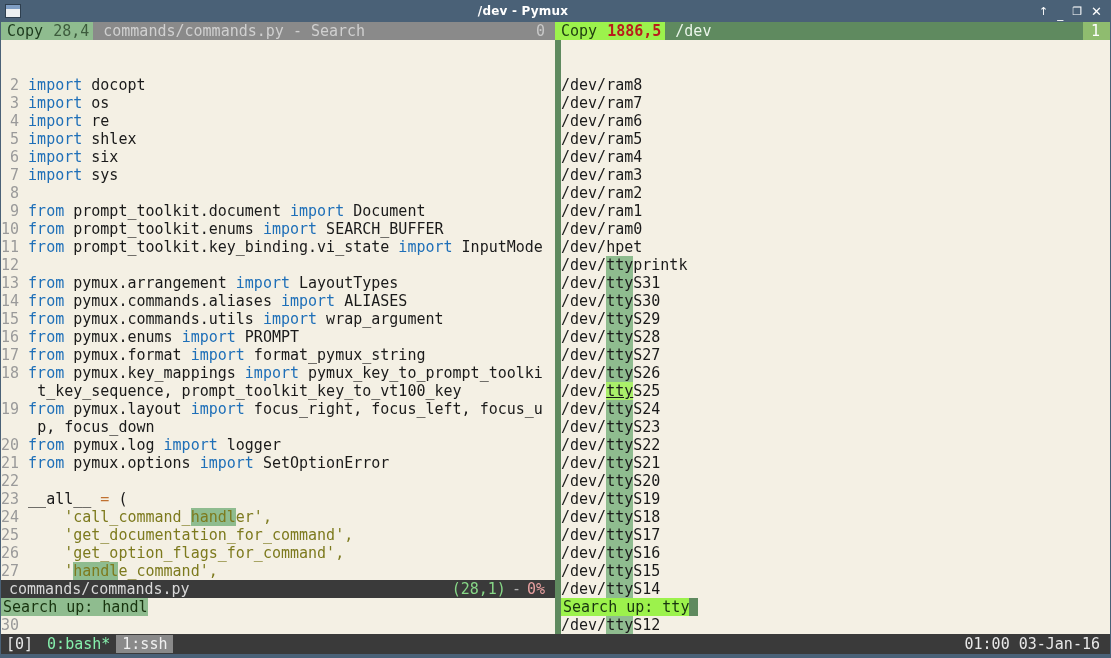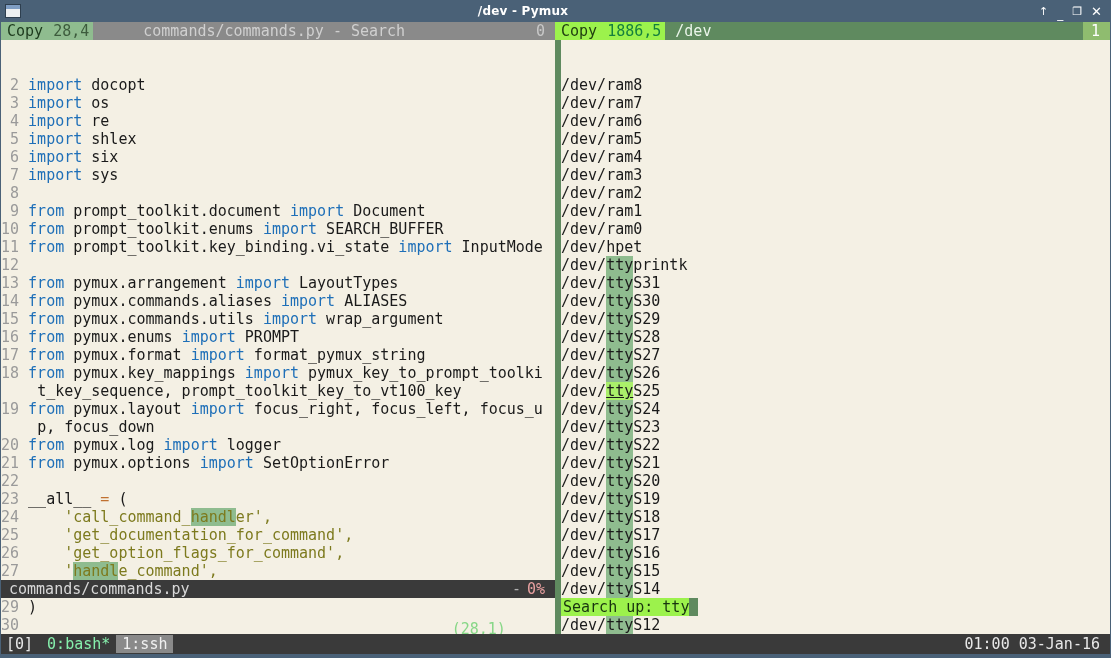--- a/index.html
+++ b/index.html
@@ -109,29 +109,29 @@
   .pt-name {
     flex: 1;
     padding-left: 10px;
     overflow: hidden;
     text-overflow: clip;
     white-space: pre;
   }
   .pt-num { flex: none; padding: 0 10px 0 8px; text-align: right; }
 
   
-  #pane-left .pane-title { background: #8a8a8a; color: #d0d0d0; gap: 40px; }
+  #pane-left .pane-title { background: #8a8a8a; color: #d0d0d0; }
   #pane-left .pt-mode    { background: #8fbc8f; color: #1c3a1c; }
   #pane-left .pt-mode .pt-pos { color: #3d5c3d; }
   #pane-left .pt-num     { background: #8a8a8a; color: #c8c8c8; }
 
   
   #pane-right .pane-title { background: #5f8a5f; color: #eaf5ea; }
   #pane-right .pt-mode    { background: #9cf24c; color: #204010; }
-  #pane-right .pt-mode .pt-pos { color: #15803d; }
+  #pane-right .pt-mode .pt-pos { color: #b91c1c; font-weight: bold; }
   #pane-right .pt-num     { background: #8fbc6f; color: #ffffff; }
 
   
   .pane-body {
     position: absolute;
     top: 18px; left: 0; right: 0; bottom: 0;
     background: #f4f0e4;
     overflow: hidden;
     white-space: pre;
     font-size: 15px;
@@ -156,21 +156,21 @@
     position: absolute;
     left: 0; right: 0; bottom: 36px;
     height: 18px; line-height: 18px;
     background: #3a3a3a;
     color: #d8d8d8;
     display: flex;
     font-size: 15px;
     white-space: pre;
   }
   .ps-file  { padding-left: 8px; flex: 1; }
-  .ps-pos   { color: #87d787; margin-top: 40px; }
+  .ps-pos   { color: #87d787; }
   .ps-dash  { color: #b0b0b0; padding: 0 6px; }
   .ps-pct   { color: #e8a0a0; padding-right: 10px; }
 
   
   .search-line {
     position: absolute;
     left: 0; right: 0; bottom: 18px;
     height: 18px; line-height: 18px;
     background: #f4f0e4;
     font-size: 15px;
@@ -244,20 +244,23 @@
           <div class="code-area" id="left-code"><div class="crow"><span class="lineno"> 2 </span><span class="kw">import</span><span class="plain"> docopt</span></div><div class="crow"><span class="lineno"> 3 </span><span class="kw">import</span><span class="plain"> os</span></div><div class="crow"><span class="lineno"> 4 </span><span class="kw">import</span><span class="plain"> re</span></div><div class="crow"><span class="lineno"> 5 </span><span class="kw">import</span><span class="plain"> shlex</span></div><div class="crow"><span class="lineno"> 6 </span><span class="kw">import</span><span class="plain"> six</span></div><div class="crow"><span class="lineno"> 7 </span><span class="kw">import</span><span class="plain"> sys</span></div><div class="crow"><span class="lineno"> 8 </span></div><div class="crow"><span class="lineno"> 9 </span><span class="kw">from</span><span class="plain"> prompt_toolkit.document </span><span class="kw">import</span><span class="plain"> Document</span></div><div class="crow"><span class="lineno">10 </span><span class="kw">from</span><span class="plain"> prompt_toolkit.enums </span><span class="kw">import</span><span class="plain"> SEARCH_BUFFER</span></div><div class="crow"><span class="lineno">11 </span><span class="kw">from</span><span class="plain"> prompt_toolkit.key_binding.vi_state </span><span class="kw">import</span><span class="plain"> InputMode</span></div><div class="crow"><span class="lineno">12 </span></div><div class="crow"><span class="lineno">13 </span><span class="kw">from</span><span class="plain"> pymux.arrangement </span><span class="kw">import</span><span class="plain"> LayoutTypes</span></div><div class="crow"><span class="lineno">14 </span><span class="kw">from</span><span class="plain"> pymux.commands.aliases </span><span class="kw">import</span><span class="plain"> ALIASES</span></div><div class="crow"><span class="lineno">15 </span><span class="kw">from</span><span class="plain"> pymux.commands.utils </span><span class="kw">import</span><span class="plain"> wrap_argument</span></div><div class="crow"><span class="lineno">16 </span><span class="kw">from</span><span class="plain"> pymux.enums </span><span class="kw">import</span><span class="plain"> PROMPT</span></div><div class="crow"><span class="lineno">17 </span><span class="kw">from</span><span class="plain"> pymux.format </span><span class="kw">import</span><span class="plain"> format_pymux_string</span></div><div class="crow"><span class="lineno">18 </span><span class="kw">from</span><span class="plain"> pymux.key_mappings </span><span class="kw">import</span><span class="plain"> pymux_key_to_prompt_toolki</span></div><div class="crow"><span class="lineno">    </span><span class="plain">t_key_sequence, prompt_toolkit_key_to_vt100_key</span></div><div class="crow"><span class="lineno">19 </span><span class="kw">from</span><span class="plain"> pymux.layout </span><span class="kw">import</span><span class="plain"> focus_right, focus_left, focus_u</span></div><div class="crow"><span class="lineno">    </span><span class="plain">p, focus_down</span></div><div class="crow"><span class="lineno">20 </span><span class="kw">from</span><span class="plain"> pymux.log </span><span class="kw">import</span><span class="plain"> logger</span></div><div class="crow"><span class="lineno">21 </span><span class="kw">from</span><span class="plain"> pymux.options </span><span class="kw">import</span><span class="plain"> SetOptionError</span></div><div class="crow"><span class="lineno">22 </span></div><div class="crow"><span class="lineno">23 </span><span class="plain">__all__ </span><span class="op">=</span><span class="plain"> (</span></div><div class="crow"><span class="lineno">24 </span><span class="str">    'call_command_</span><span class="str hl">handl</span><span class="str">er',</span></div><div class="crow"><span class="lineno">25 </span><span class="str">    'get_documentation_for_command',</span></div><div class="crow"><span class="lineno">26 </span><span class="str">    'get_option_flags_for_command',</span></div><div class="crow"><span class="lineno">27 </span><span class="str">    '</span><span class="str hl">handl</span><span class="str">e_command',</span></div><div class="crow"><span class="lineno">28 </span><span class="str">    'has_command_</span><span class="str hl">handl</span><span class="str">er',</span></div><div class="crow"><span class="lineno">29 </span><span class="plain">)</span></div><div class="crow"><span class="lineno">30 </span></div></div>
         </div>
 
         <div class="pane-status">
           <span class="ps-file">commands/commands.py</span>
           <span class="ps-pos">(28,1)</span>
           <span class="ps-dash">-</span>
           <span class="ps-pct">0%</span>
         </div>
 
+        <div class="search-line">
+          <span class="search-inner"><span>Search up: </span><span>handl</span></span><span class="search-cursor"></span>
+        </div>
       </div>
 
       <div class="pane" id="pane-right">
         <div class="pane-title">
           <span class="pt-mode"><span>Copy</span><span class="pt-pos">1886,5</span></span>
           <span class="pt-name">/dev</span>
           <span class="pt-num">1</span>
         </div>
 
         <div class="pane-body">

